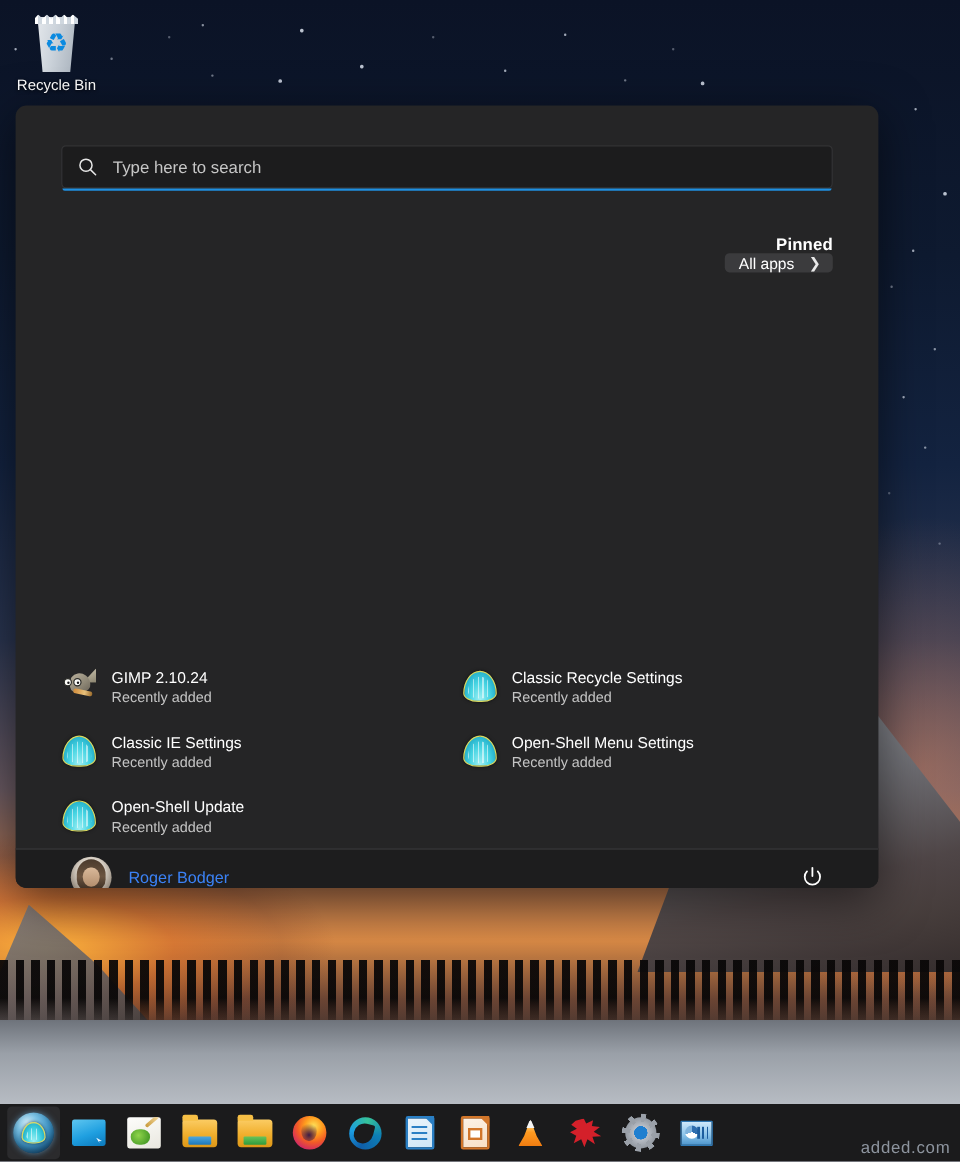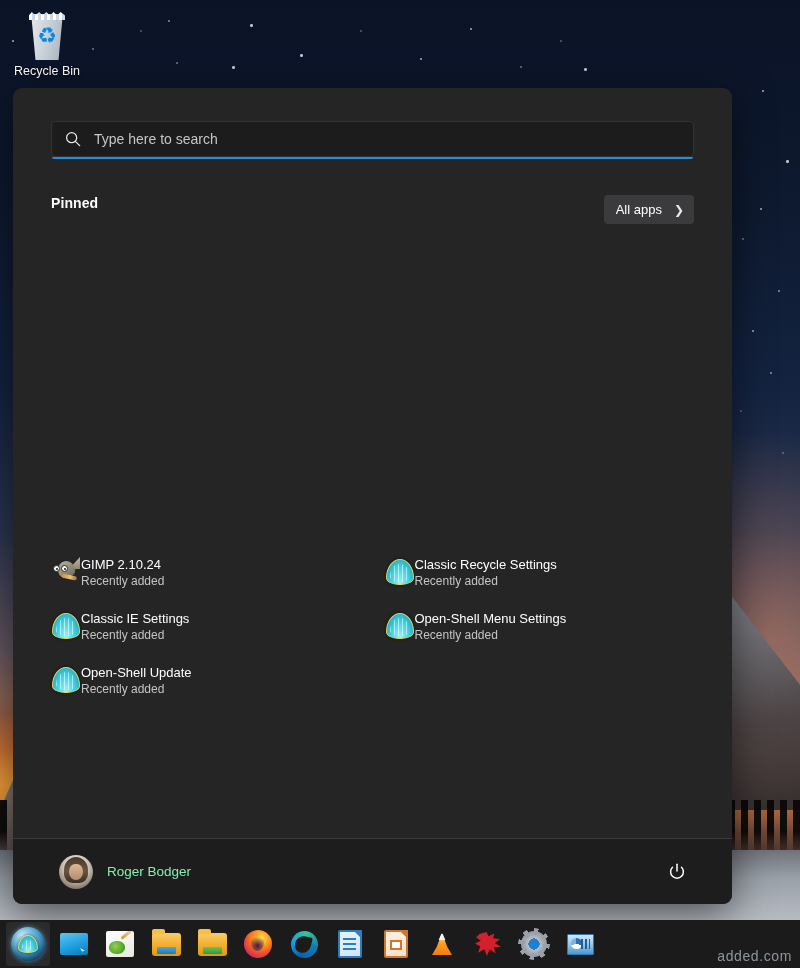--- a/index.html
+++ b/index.html
@@ -122,21 +122,21 @@
     color: #ffffff;
     font-size: 12.5px;
     line-height: 15px;
     text-shadow: 0 1px 3px rgba(0,0,0,.85);
   }
 
   
   #start-panel {
     position: absolute;
     left: 13px; top: 88px;
-    width: 719px; height: 816px;
+    width: 719px; height: 652px;
     background: #252526;
     border-radius: 9px;
     box-shadow: 0 10px 40px rgba(0,0,0,.55);
     overflow: hidden;
     display: flex;
     flex-direction: column;
   }
 
   
   #search-wrap {
@@ -170,25 +170,26 @@
   #search-input::placeholder { color: #c6c6c6; opacity: 1; }
   #search-underline {
     height: 2px;
     background: #1f8fe0;
     border-radius: 0 0 3px 3px;
     margin: 0 1px;
   }
 
   
   #pinned-row {
-    margin: 36px 38px 0 38px;
+    margin: 36px 38px 0 26px;
     height: 32px;
     display: flex;
-    align-items: flex-start;
+    align-items: flex-end;
     justify-content: space-between;
+    flex-direction: column;
   }
   .section-title {
     color: #ffffff;
     font-size: 14px;
     font-weight: bold;
     letter-spacing: .1px;
   }
   #all-apps-btn {
     background: #3b3b3d;
     border: none;
@@ -213,20 +214,21 @@
   #recommended-grid {
     margin: 0 30px 0 30px;
     display: grid;
     grid-template-columns: 1fr 1fr;
     column-gap: 8px;
     row-gap: 0px;
   }
   .rec-item {
     display: flex;
     align-items: center;
+    gap: 12px;
     height: 54px;
     padding: 0 8px;
     border-radius: 4px;
     cursor: default;
   }
   .rec-ico { width: 30px; height: 30px; flex: 0 0 30px; position: relative; }
   .rec-text { display: flex; flex-direction: column; justify-content: center; }
   .rec-name { color: #ffffff; font-size: 13px; line-height: 17px; }
   .rec-sub  { color: #c4c4c4; font-size: 12px; line-height: 16px; }
 
@@ -308,21 +310,21 @@
   #avatar::before { 
     content:""; position:absolute; left:5px; top:2px; right:5px; height:26px;
     background: linear-gradient(180deg,#4a3a2c 0%, #6b5440 55%, #3a2d22 100%);
     border-radius: 50% 50% 35% 35%;
   }
   #avatar::after { 
     content:""; position:absolute; left:10px; top:9px; width:14px; height:16px;
     background: linear-gradient(180deg,#d9b99a,#b38e6d);
     border-radius: 45% 45% 50% 50%;
   }
-  #user-name { color: #86efac; font-size: 13.5px; }
+  #user-name { color: #3b82f6; font-size: 13.5px; }
   #power-btn {
     margin-left: auto;
     background: transparent; border: none; cursor: pointer;
     width: 34px; height: 34px;
     display: flex; align-items: center; justify-content: center;
     border-radius: 4px;
     color: #ffffff;
   }
 
   

